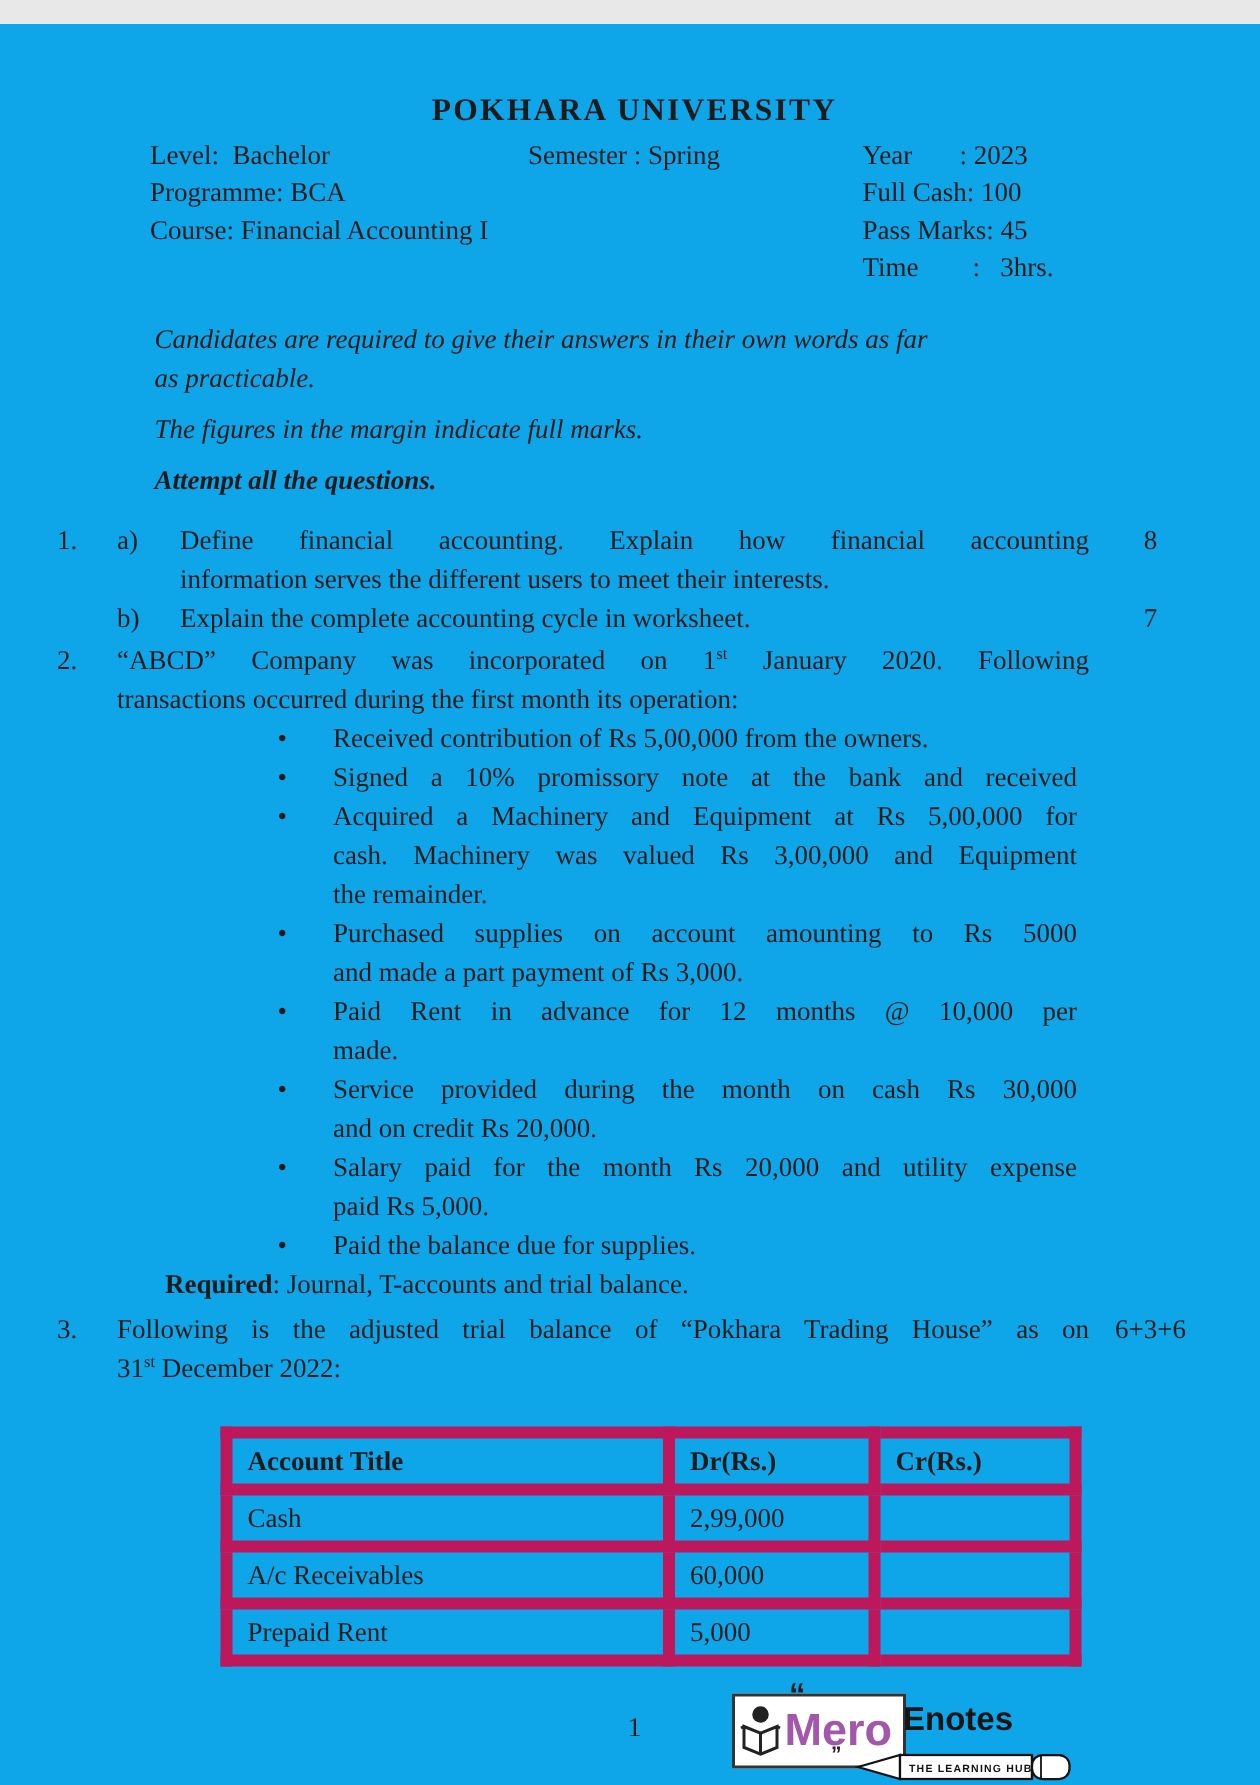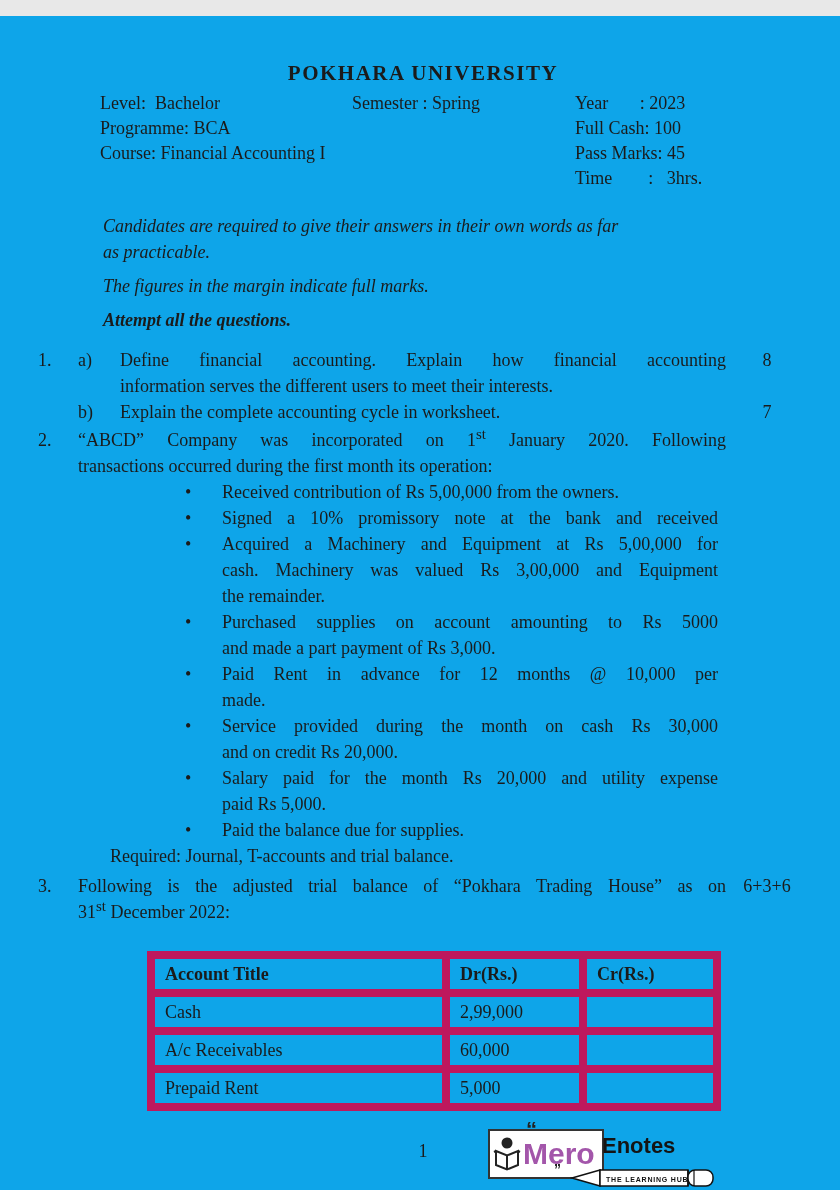--- a/index.html
+++ b/index.html
@@ -11,26 +11,26 @@
   .hgrid span{white-space:pre;}
   .instructions{margin:22px 0 0 65px;font-style:italic;font-family:Liberation Serif, serif;}
   .instructions .ins{margin:0 0 8px 0;line-height:26px;}
   .ins.attempt{font-weight:bold;}
   .qsec{margin-top:14px;}
   .qrow{display:grid;grid-template-columns:40px 42px 606px 82px;line-height:26px;}
   .qrow2{display:grid;grid-template-columns:40px 648px 82px;line-height:26px;margin-top:2px;}
   .marks{text-align:center;}
   .line{display:block;}
   .line.j{text-align:justify;text-align-last:justify;}
-  sup{font-size:15px;line-height:0;}
+  sup{font-size:11px;line-height:0;}
   ul.blist{list-style:none;margin:0 0 0 107px;padding:0;width:533px;}
   ul.blist li{position:relative;padding-left:37px;}
   .blt{position:absolute;left:0;top:0;}
   .required{margin-left:32px;}
-  .required b{font-weight:normal;}
+  .required b{font-weight:bold;}
   table.tb{border-collapse:collapse;margin:26px 0 0 109px;width:566px;table-layout:fixed;}
   .tb th,.tb td{border:8px solid #be185d;padding:2px 10px;text-align:left;font-size:18px;line-height:26px;}
   .tb th{font-weight:bold;}
   .footer{position:relative;margin-top:20px;height:74px;}
   .pageno{position:absolute;left:0;right:0;top:10px;text-align:center;}
   .logo{position:absolute;left:450px;top:-4px;width:245px;height:70px;font-family:"Liberation Sans",sans-serif;}
   .logo-box{position:absolute;left:0;top:2px;width:112px;height:46px;border:2px solid #333;
             display:flex;align-items:center;background:#fff;}
   .mero{font-weight:bold;font-size:30px;color:#a356aa;margin-left:2px;letter-spacing:0;}
   .enotes{position:absolute;left:114px;top:6px;font-weight:bold;font-size:22px;color:#141414;letter-spacing:0;}

